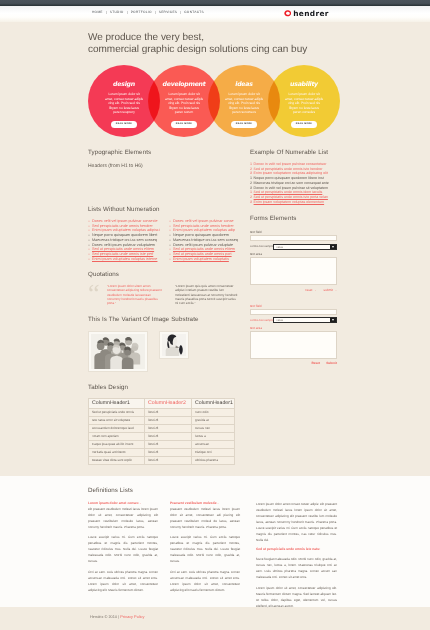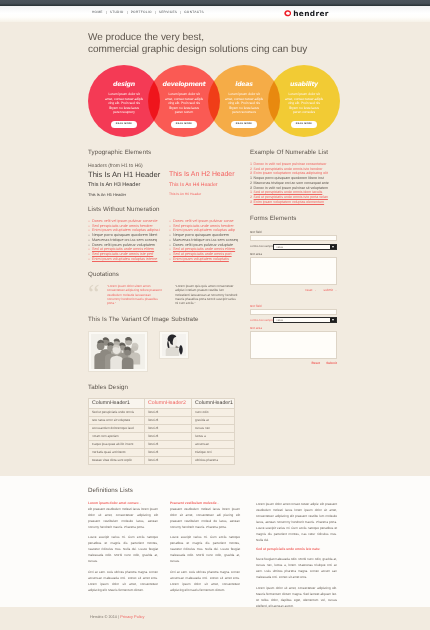--- a/index.html
+++ b/index.html
@@ -186,32 +186,20 @@
     <div class="cinner" style="left:180px">
       <div class="ctitle">usability</div>
       <div class="cbody">Lorem ipsum dolor sit amet, consec tetuer adipis cing elit. Proin sed nis libysm no leste lacus peren consules</div>
       <div class="cbtn">READ MORE</div>
     </div>
   </div>
 
   <div class="lcol" style="top:149px">
     <div class="sec-h">Typographic Elements</div>
     <div class="subh" style="margin-top:7px">Headers (from H1 to H6)</div>
-    <div class="twocol">
-      <div class="tcl">
-        <div class="h1d">This Is An H1 Header</div>
-        <div class="h3d">This Is An H3 Header</div>
-        <div class="h5d">This Is An H5 Header</div>
-      </div>
-      <div class="tcr">
-        <div class="h2d">This Is An H2 Header</div>
-        <div class="h4d">This Is An H4 Header</div>
-        <div class="h6d">This Is An H6 Header</div>
-      </div>
-    </div>
   </div>
 
   <div class="lcol" style="top:206px">
     <div class="sec-h">Lists Without Numeration</div>
     <div class="twocol" style="margin-top:6px">
       <ul class="pl tcl">
           <li class="">Donec velit vel ipsum pulvinar consecte</li>
           <li class="">Sed perspiciatis unde omnis hendrer</li>
           <li class="">Enim ipsam voluptatem voluptas adipisci</li>
           <li class="d">Neque porro quisquam quodorem libert</li>

